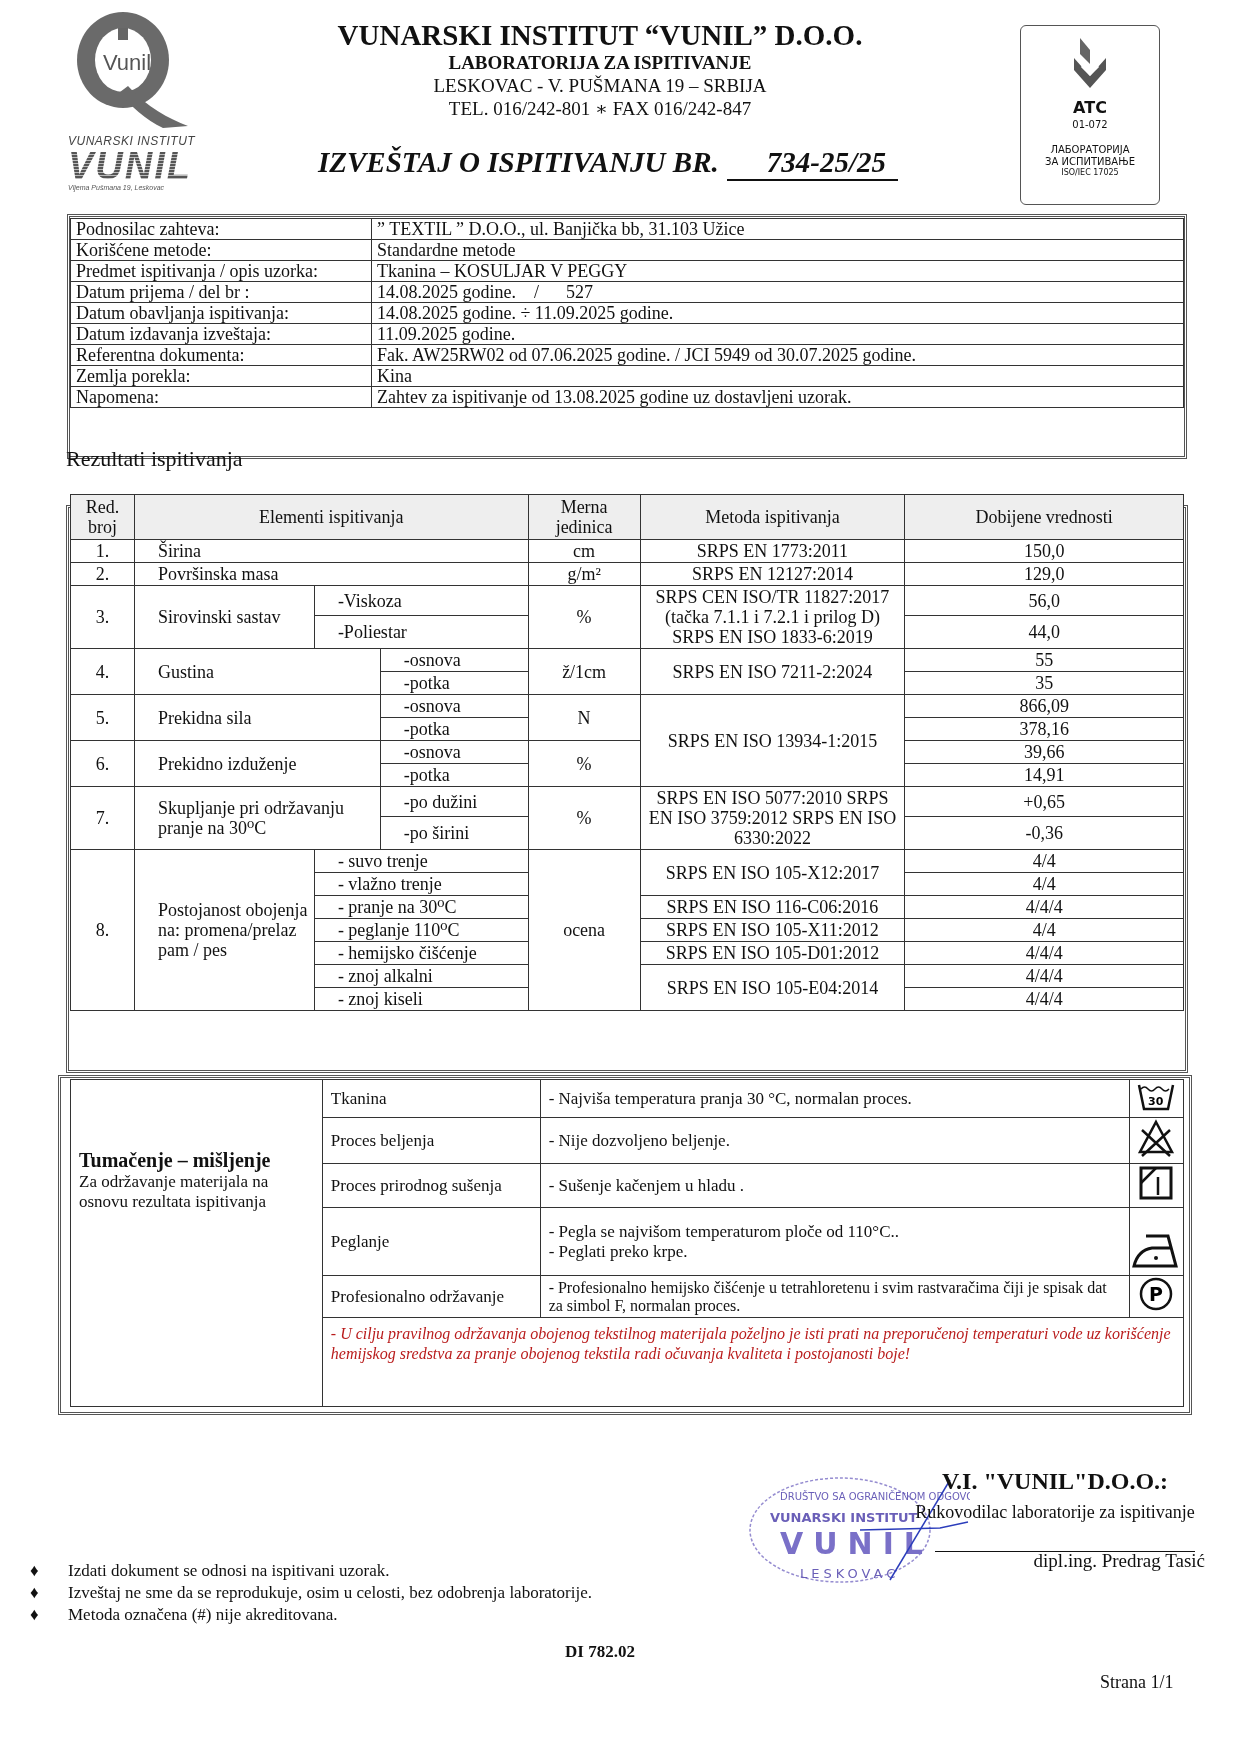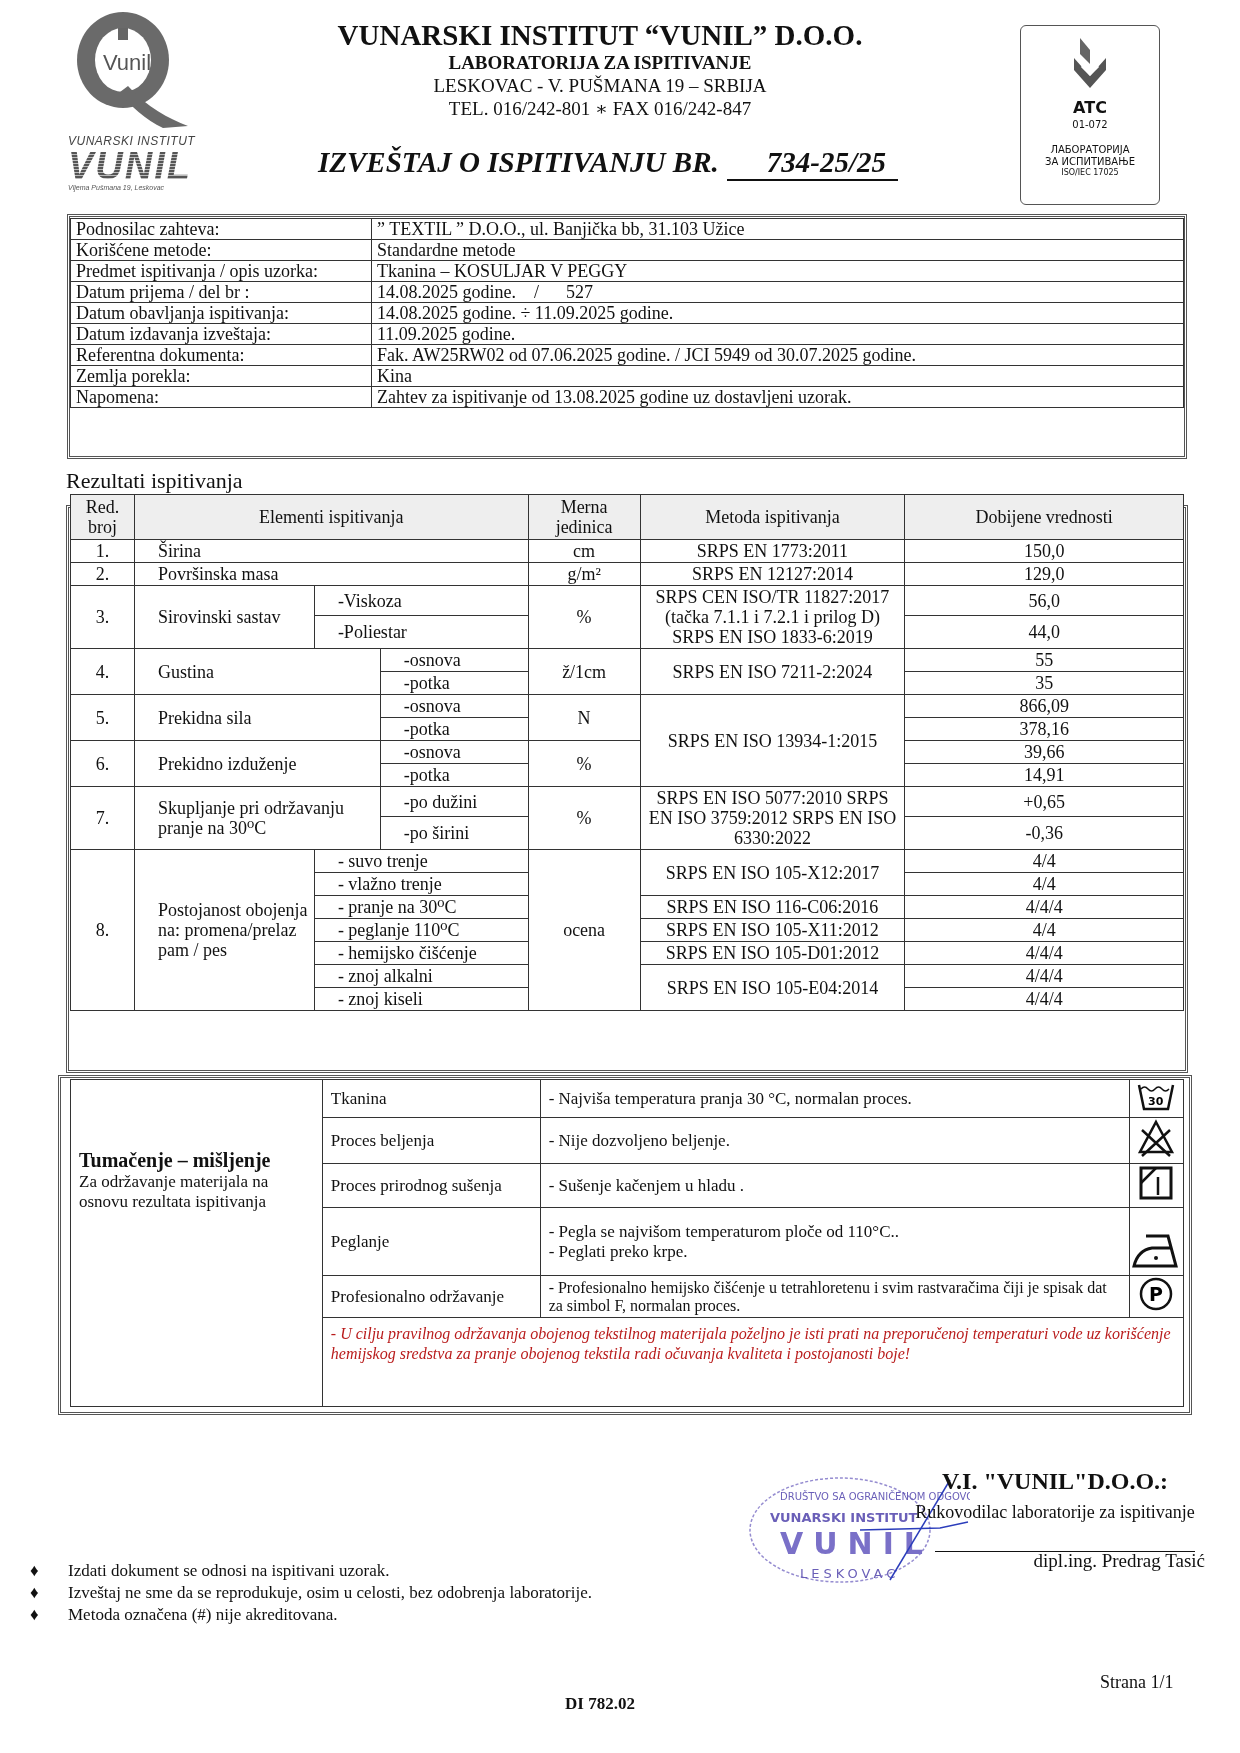--- a/index.html
+++ b/index.html
@@ -22,21 +22,21 @@
   .atc .lbl{font-weight:bold;font-size:16px;margin-top:2px;}
   .atc .num{font-size:10px;margin-top:2px;}
   .atc .cy{font-size:10px;line-height:12px;margin-top:14px;}
   .atc .iso{font-size:8px;}
   
   table{border-collapse:collapse;}
   .info{left:70px;top:218px;width:1114px;}
   .info td{border:1.5px solid #333;font-size:18px;line-height:20px;padding:0 5px;height:20px;}
   .info td.k{width:290px;}
   .info-frame{left:67px;top:214px;width:1120px;height:245px;border:3px double #555;box-sizing:border-box;}
-  .sec-title{left:66px;top:468px;font-size:22px;}
+  .sec-title{left:66px;top:446px;font-size:22px;}
   
   .res{left:70px;top:494px;width:1114px;}
   .res td{border:1.5px solid #333;font-size:18px;line-height:20px;padding:1px 4px;text-align:center;vertical-align:middle;}
   .res td.l{text-align:left;padding-left:23px;}
   .res th{border:1.5px solid #333;background:#eee;font-weight:normal;font-size:18px;line-height:20px;padding:2px 4px;}
   .res-frame{left:66px;top:505px;width:1122px;height:568px;border:3px double #555;box-sizing:border-box;}
   
   .care{left:70px;top:1079px;width:1114px;}
   .care td{border:1.5px solid #333;font-size:17px;line-height:20px;padding:2px 8px;vertical-align:middle;}
   .care td.icon{width:44px;text-align:center;padding:0;}
@@ -47,21 +47,21 @@
   
   .sig{left:905px;top:1468px;width:300px;text-align:center;}
   .sig .org{font-weight:bold;font-size:24px;}
   .sig .role{font-size:18px;margin-top:7px;}
   .sig .line{border-top:1.5px solid #111;margin:28px 0 0 0;width:260px;margin-left:30px;}
   .sig .name{font-size:19px;margin-top:-2px;text-align:right;}
   .stamp{left:740px;top:1470px;width:230px;height:120px;}
   .bullets{left:30px;top:1560px;font-size:17px;line-height:22px;}
   .bullets div{position:relative;padding-left:38px;}
   .bullets span.b{position:absolute;left:0;}
-  .docid{left:565px;top:1694px;font-weight:bold;font-size:17px;}
+  .docid{left:565px;top:1642px;font-weight:bold;font-size:17px;}
   .page{left:1100px;top:1672px;font-size:18px;}
 </style>
 </head>
 <body>
 
 <div class="abs logo">
   <svg class="logo-q" viewBox="0 0 120 120">
     <ellipse cx="55" cy="52" rx="46" ry="48" fill="#6a6a6a"></ellipse>
     <ellipse cx="55" cy="52" rx="28" ry="32" fill="#fff"></ellipse>
     <path d="M60 78 C80 100 100 110 120 118 L95 120 C78 112 62 98 52 84Z" fill="#6a6a6a"></path>

